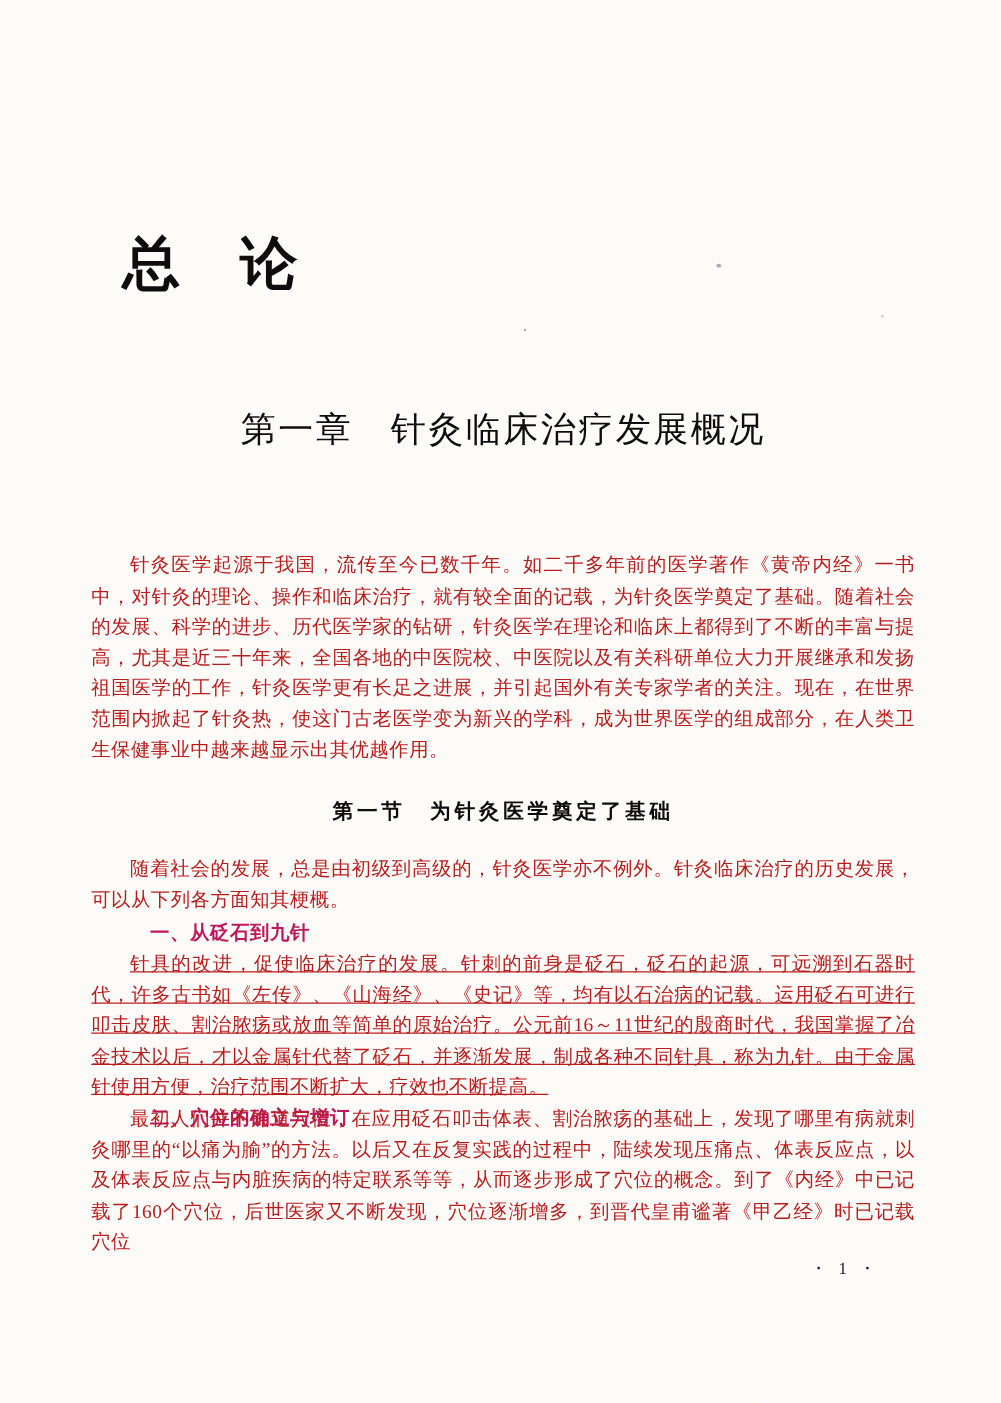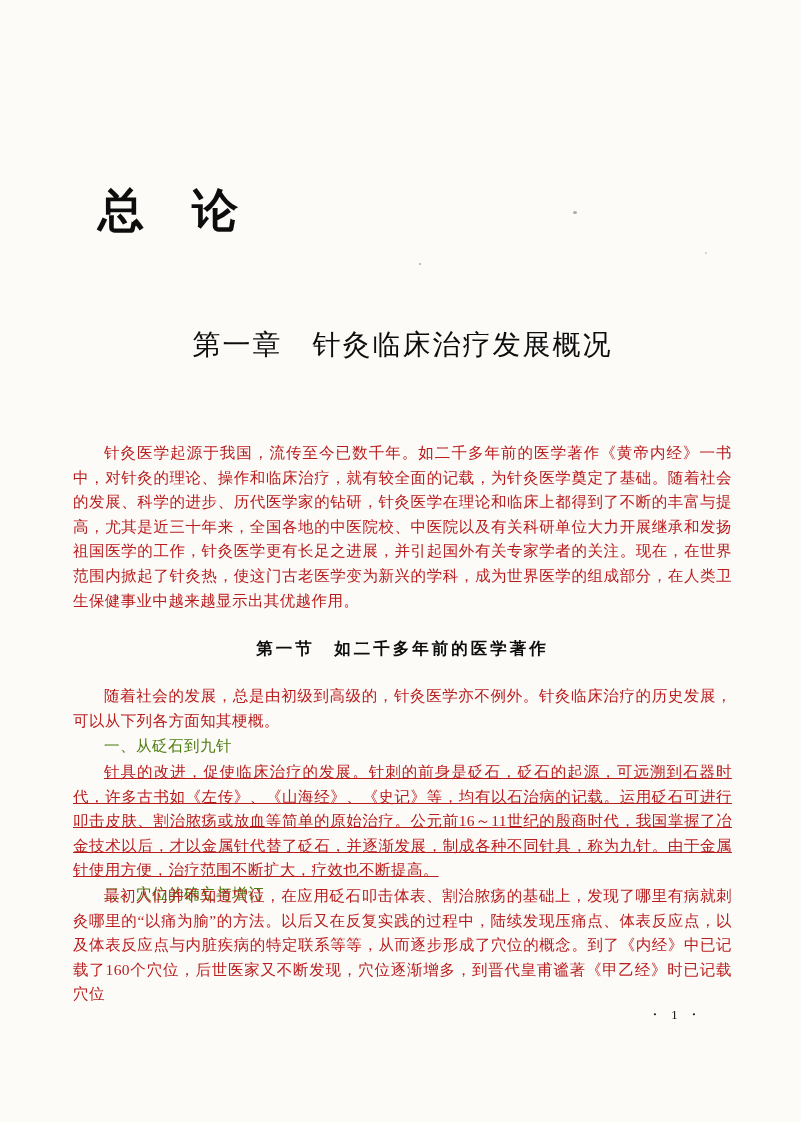--- a/index.html
+++ b/index.html
@@ -58,27 +58,27 @@
     width: 659px;
     text-align: center;
     font-size: 16.5px;
     font-weight: 700;
     letter-spacing: 3px;
     color: #0d0d0d;
   }
   .lead-text { top: 684px; }
   .sub-heading {
     position: absolute;
-    left: 73px;
+    left: 89px;
     width: 659px;
     font-size: 15.5px;
-    font-weight: 400;
+    font-weight: 700;
     text-indent: 2em;
     letter-spacing: 0.5px;
-    color: #4d7c0f;
+    color: #be185d;
   }
   .sub1-heading { top: 736px; }
   .sub1-text { top: 760px; text-decoration: underline; }
   .sub2-heading { top: 884px; }
   .sub2-text { top: 884px; }
   .page-number {
     position: absolute;
     left: 648px;
     top: 1006px;
     font-size: 13.5px;
@@ -99,21 +99,21 @@
 <body>
 
 <div class="page">
 
   <h1 class="part-title">总　论</h1>
 
   <h2 class="chapter-title">第一章　针灸临床治疗发展概况</h2>
 
   <p class="body-text intro-text">针灸医学起源于我国，流传至今已数千年。如二千多年前的医学著作《黄帝内经》一书中，对针灸的理论、操作和临床治疗，就有较全面的记载，为针灸医学奠定了基础。随着社会的发展、科学的进步、历代医学家的钻研，针灸医学在理论和临床上都得到了不断的丰富与提高，尤其是近三十年来，全国各地的中医院校、中医院以及有关科研单位大力开展继承和发扬祖国医学的工作，针灸医学更有长足之进展，并引起国外有关专家学者的关注。现在，在世界范围内掀起了针灸热，使这门古老医学变为新兴的学科，成为世界医学的组成部分，在人类卫生保健事业中越来越显示出其优越作用。</p>
 
-  <h3 class="section-title">第一节　如二千多年前的医学著作</h3>
+  <h3 class="section-title">第一节　为针灸医学奠定了基础</h3>
 
   <p class="body-text lead-text">随着社会的发展，总是由初级到高级的，针灸医学亦不例外。针灸临床治疗的历史发展，可以从下列各方面知其梗概。</p>
 
   <h4 class="sub-heading sub1-heading">一、从砭石到九针</h4>
 
   <p class="body-text sub1-text">针具的改进，促使临床治疗的发展。针刺的前身是砭石，砭石的起源，可远溯到石器时代，许多古书如《左传》、《山海经》、《史记》等，均有以石治病的记载。运用砭石可进行叩击皮肤、割治脓疡或放血等简单的原始治疗。公元前16～11世纪的殷商时代，我国掌握了冶金技术以后，才以金属针代替了砭石，并逐渐发展，制成各种不同针具，称为九针。由于金属针使用方便，治疗范围不断扩大，疗效也不断提高。</p>
 
   <h4 class="sub-heading sub2-heading">二、穴位的确立与增订</h4>
 
   <p class="body-text sub2-text">最初人们并不知道穴位，在应用砭石叩击体表、割治脓疡的基础上，发现了哪里有病就刺灸哪里的“以痛为腧”的方法。以后又在反复实践的过程中，陆续发现压痛点、体表反应点，以及体表反应点与内脏疾病的特定联系等等，从而逐步形成了穴位的概念。到了《内经》中已记载了160个穴位，后世医家又不断发现，穴位逐渐增多，到晋代皇甫谧著《甲乙经》时已记载穴位</p>

